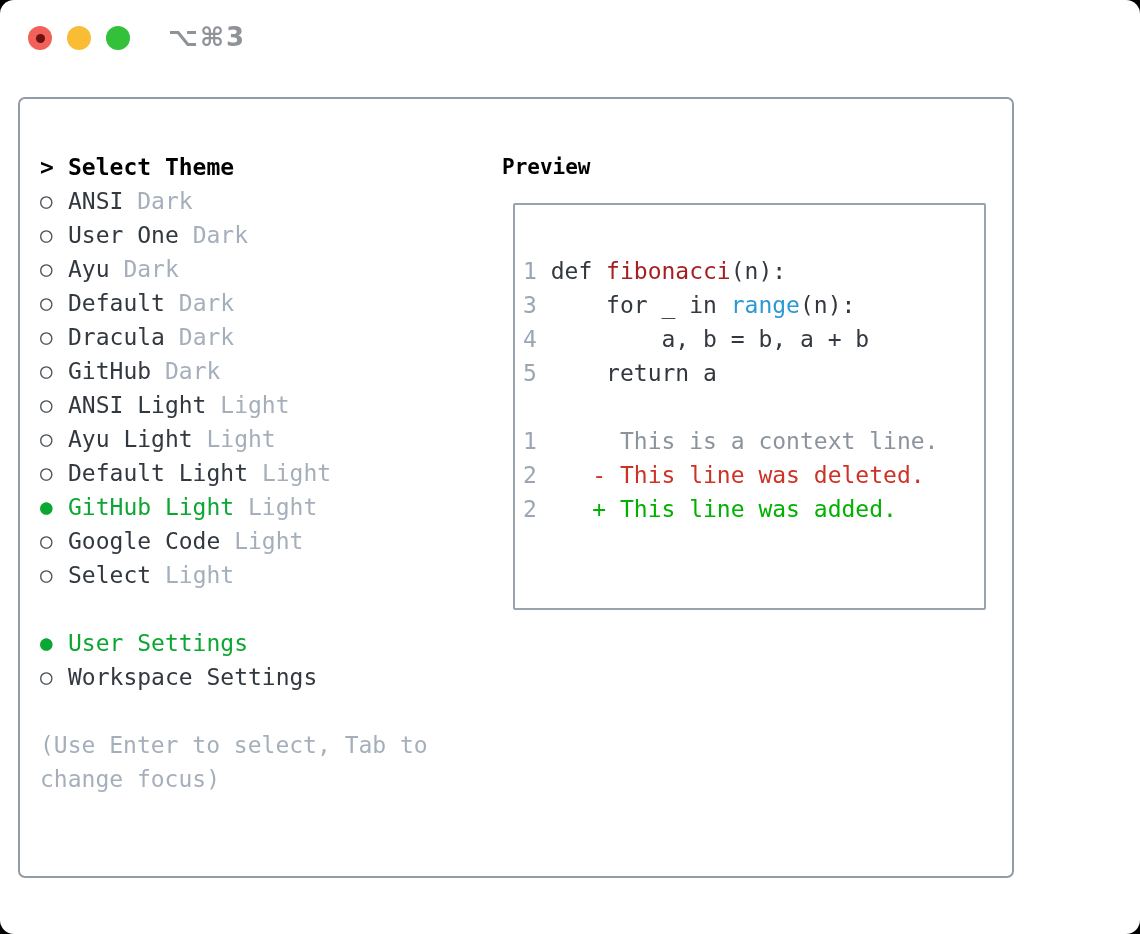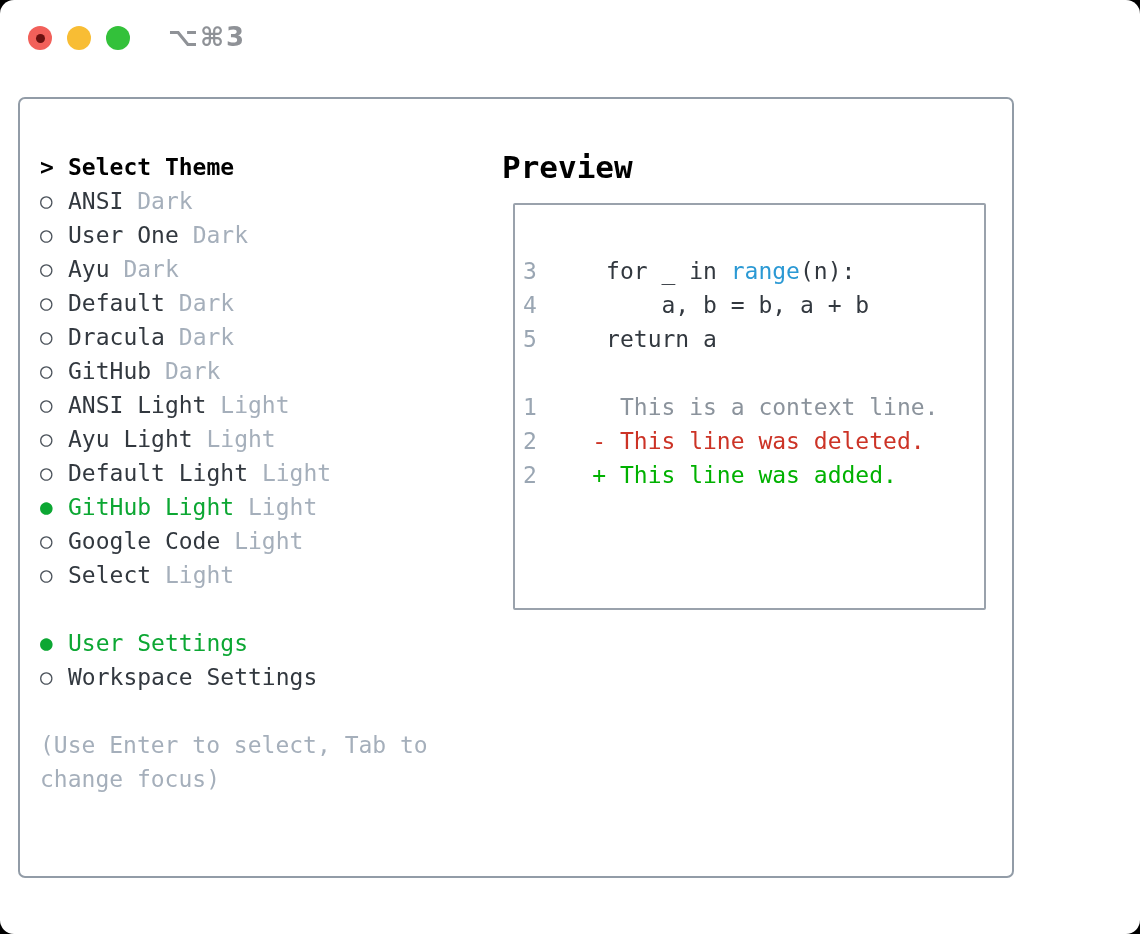--- a/index.html
+++ b/index.html
@@ -57,21 +57,21 @@
   .option.selected .opt-name{color:var(--green);}
   .opt-variant{color:var(--muted-gray);}
   .spacer{height:34px;}
   .apply-header-label{color:#16191d;}
   .hint{
     color:var(--muted-gray);line-height:34px;max-width:430px;white-space:normal;
   }
   
   .preview-header{
     position:absolute;left:482px;top:51px;height:34px;line-height:34px;
-    font-size:31px;font-weight:bold;color:var(--header-black);
+    font-size:21px;font-weight:bold;color:var(--header-black);
   }
   .preview-box{
     position:absolute;left:493px;top:104px;width:473px;height:407px;
     border:2px solid #9aa2ac;border-radius:2px;background:#fff;
     padding:49px 0 0 8px;overflow:hidden;
   }
   .code-line{height:34px;line-height:34px;font-size:23px;white-space:pre;}
   .seg-lineno{color:var(--lineno-gray);}
   .seg-plain{color:var(--text-dark);}
   .seg-function{color:var(--func-red);}
@@ -125,20 +125,21 @@
         </div>
 
       <div class="spacer"></div>
 
       <div class="hint">(Use Enter to select, Tab to change focus)</div>
     </div>
 
     <div class="preview-header">Preview</div>
     <div class="preview-box">
       <div id="code-lines">
+          <div class="code-line"><span class="seg-lineno">1 </span><span class="seg-plain">def </span><span class="seg-function">fibonacci</span><span class="seg-plain">(n):</span></div>
           <div class="code-line"><span class="seg-lineno">3 </span><span class="seg-plain">    for _ in </span><span class="seg-builtin">range</span><span class="seg-plain">(n):</span></div>
           <div class="code-line"><span class="seg-lineno">4 </span><span class="seg-plain">        a, b = b, a + b</span></div>
           <div class="code-line"><span class="seg-lineno">5 </span><span class="seg-plain">    return a</span></div>
           <div class="code-line"> </div>
           <div class="code-line"><span class="seg-lineno">1 </span><span class="seg-context">     This is a context line.</span></div>
           <div class="code-line"><span class="seg-lineno">2 </span><span class="seg-deleted">   - This line was deleted.</span></div>
           <div class="code-line"><span class="seg-lineno">2 </span><span class="seg-added">   + This line was added.</span></div>
         </div>
     </div>
   </div>

